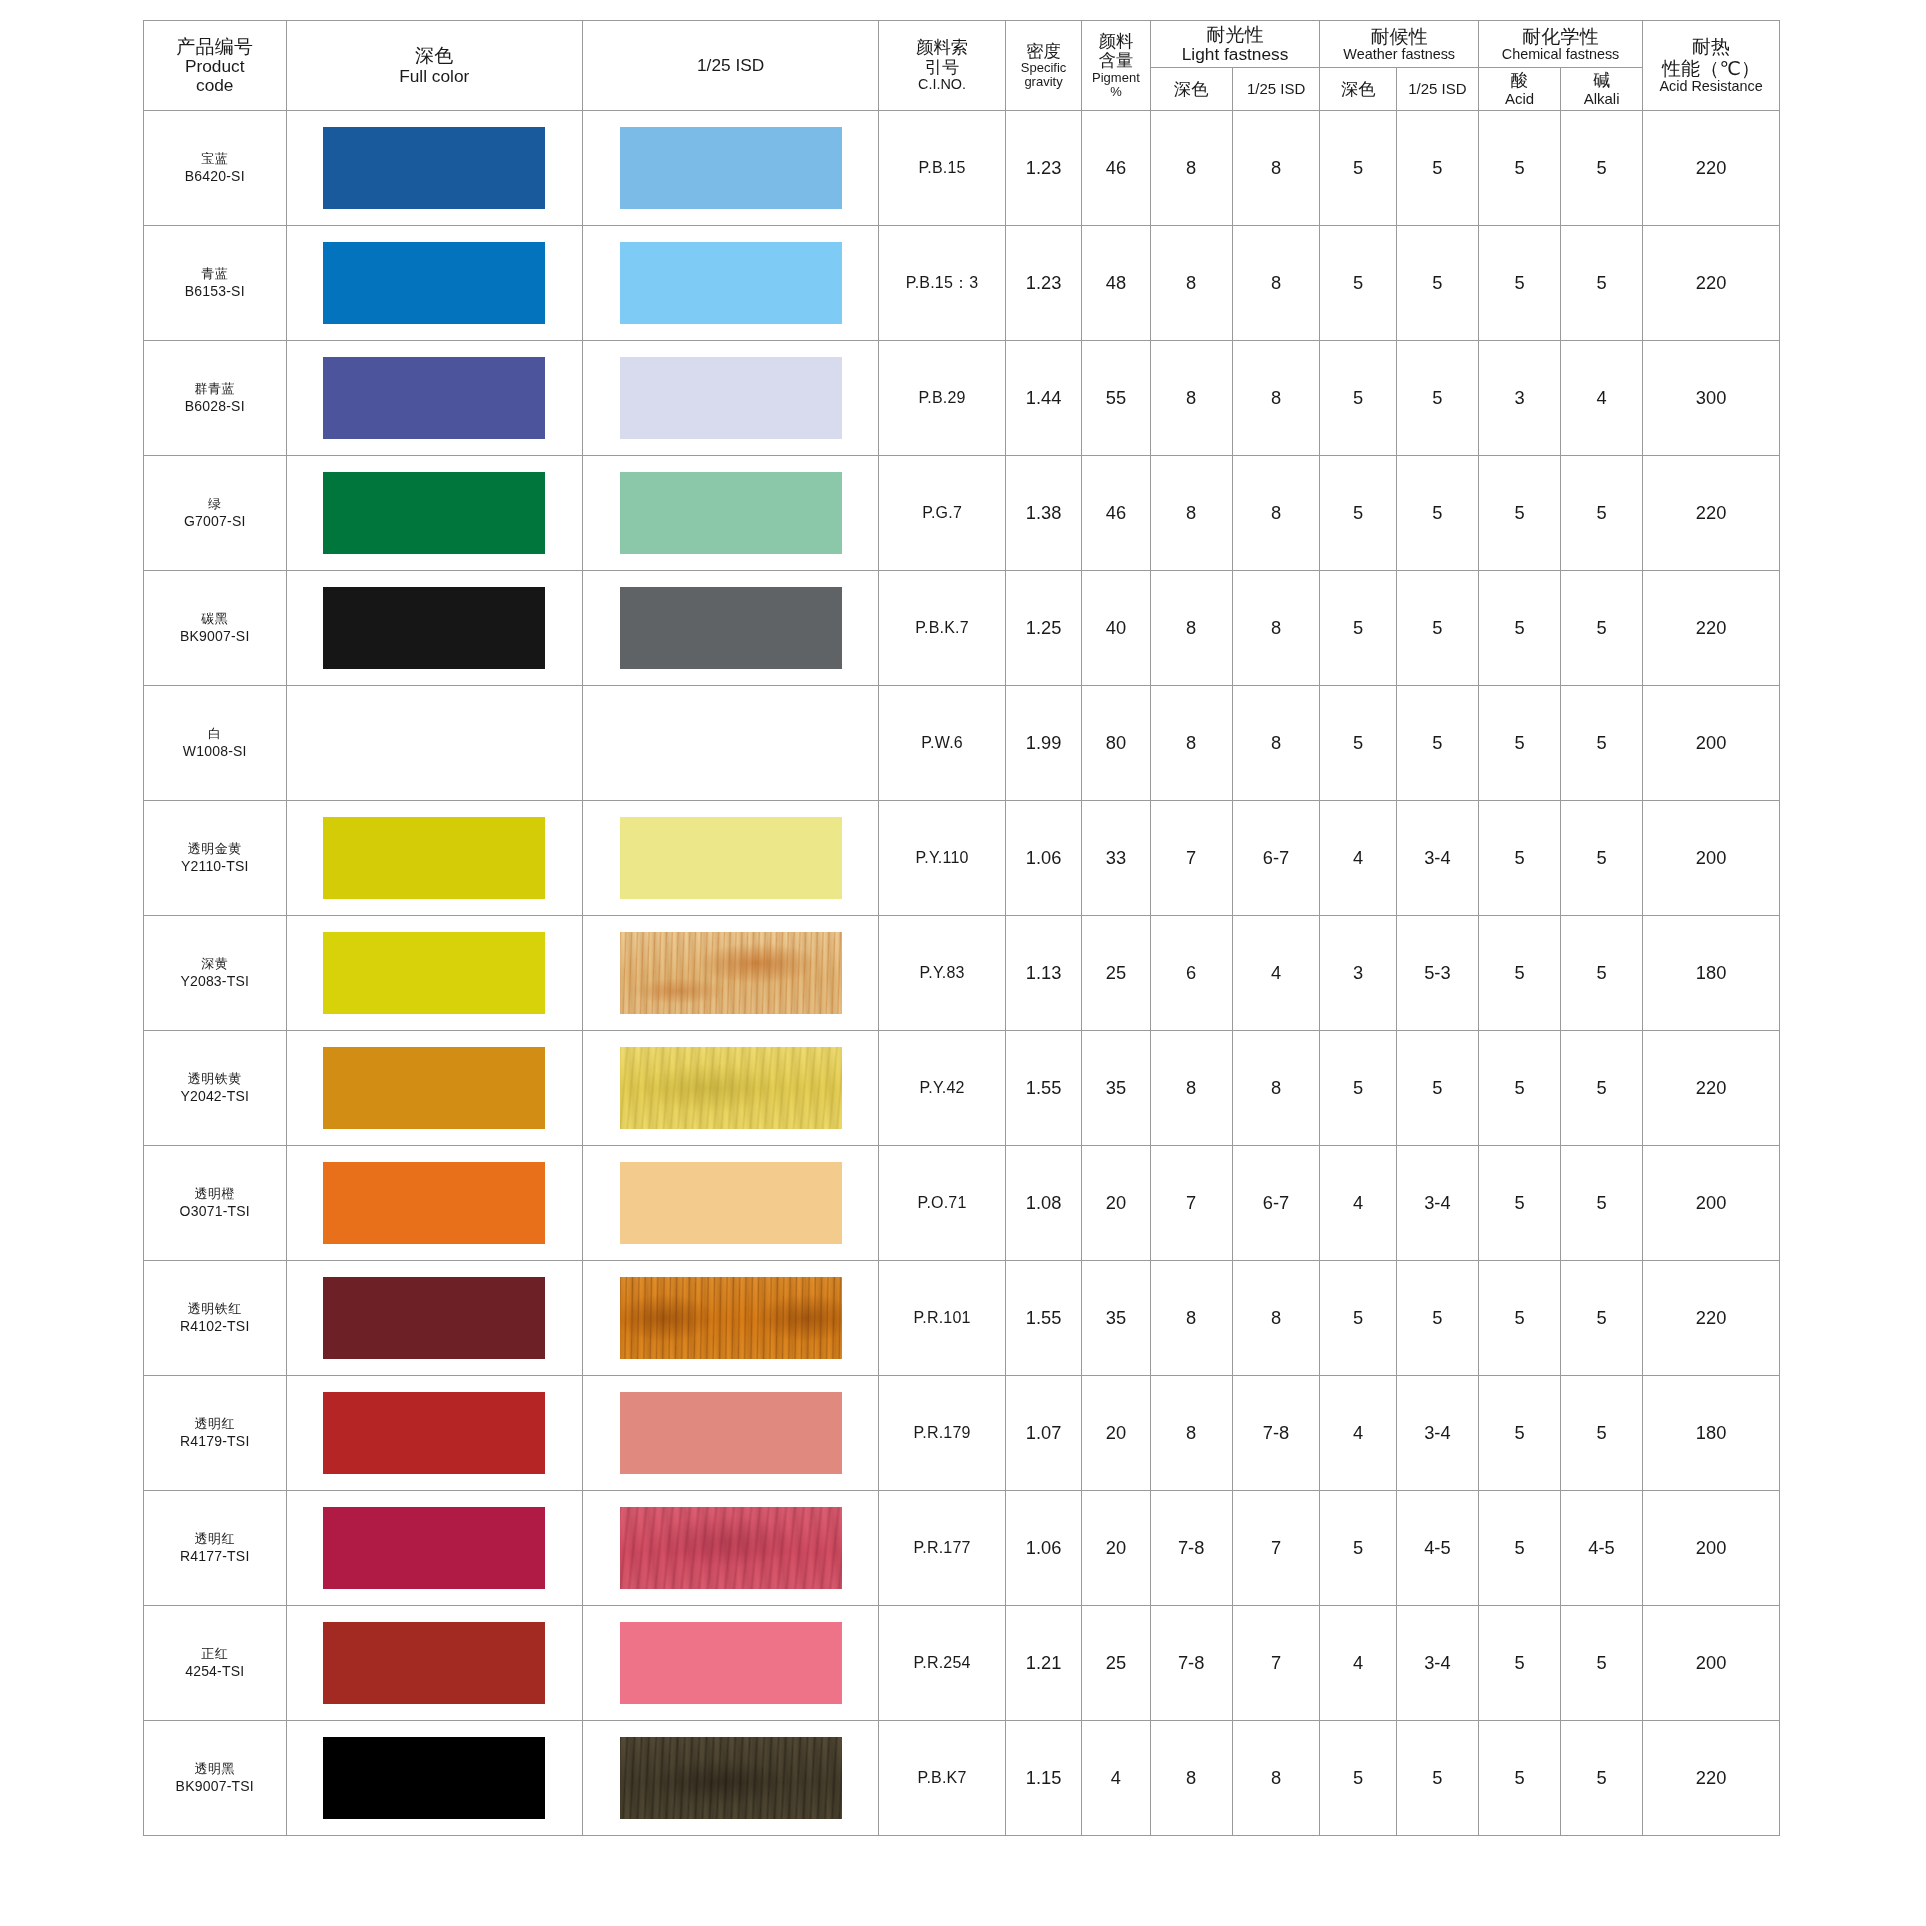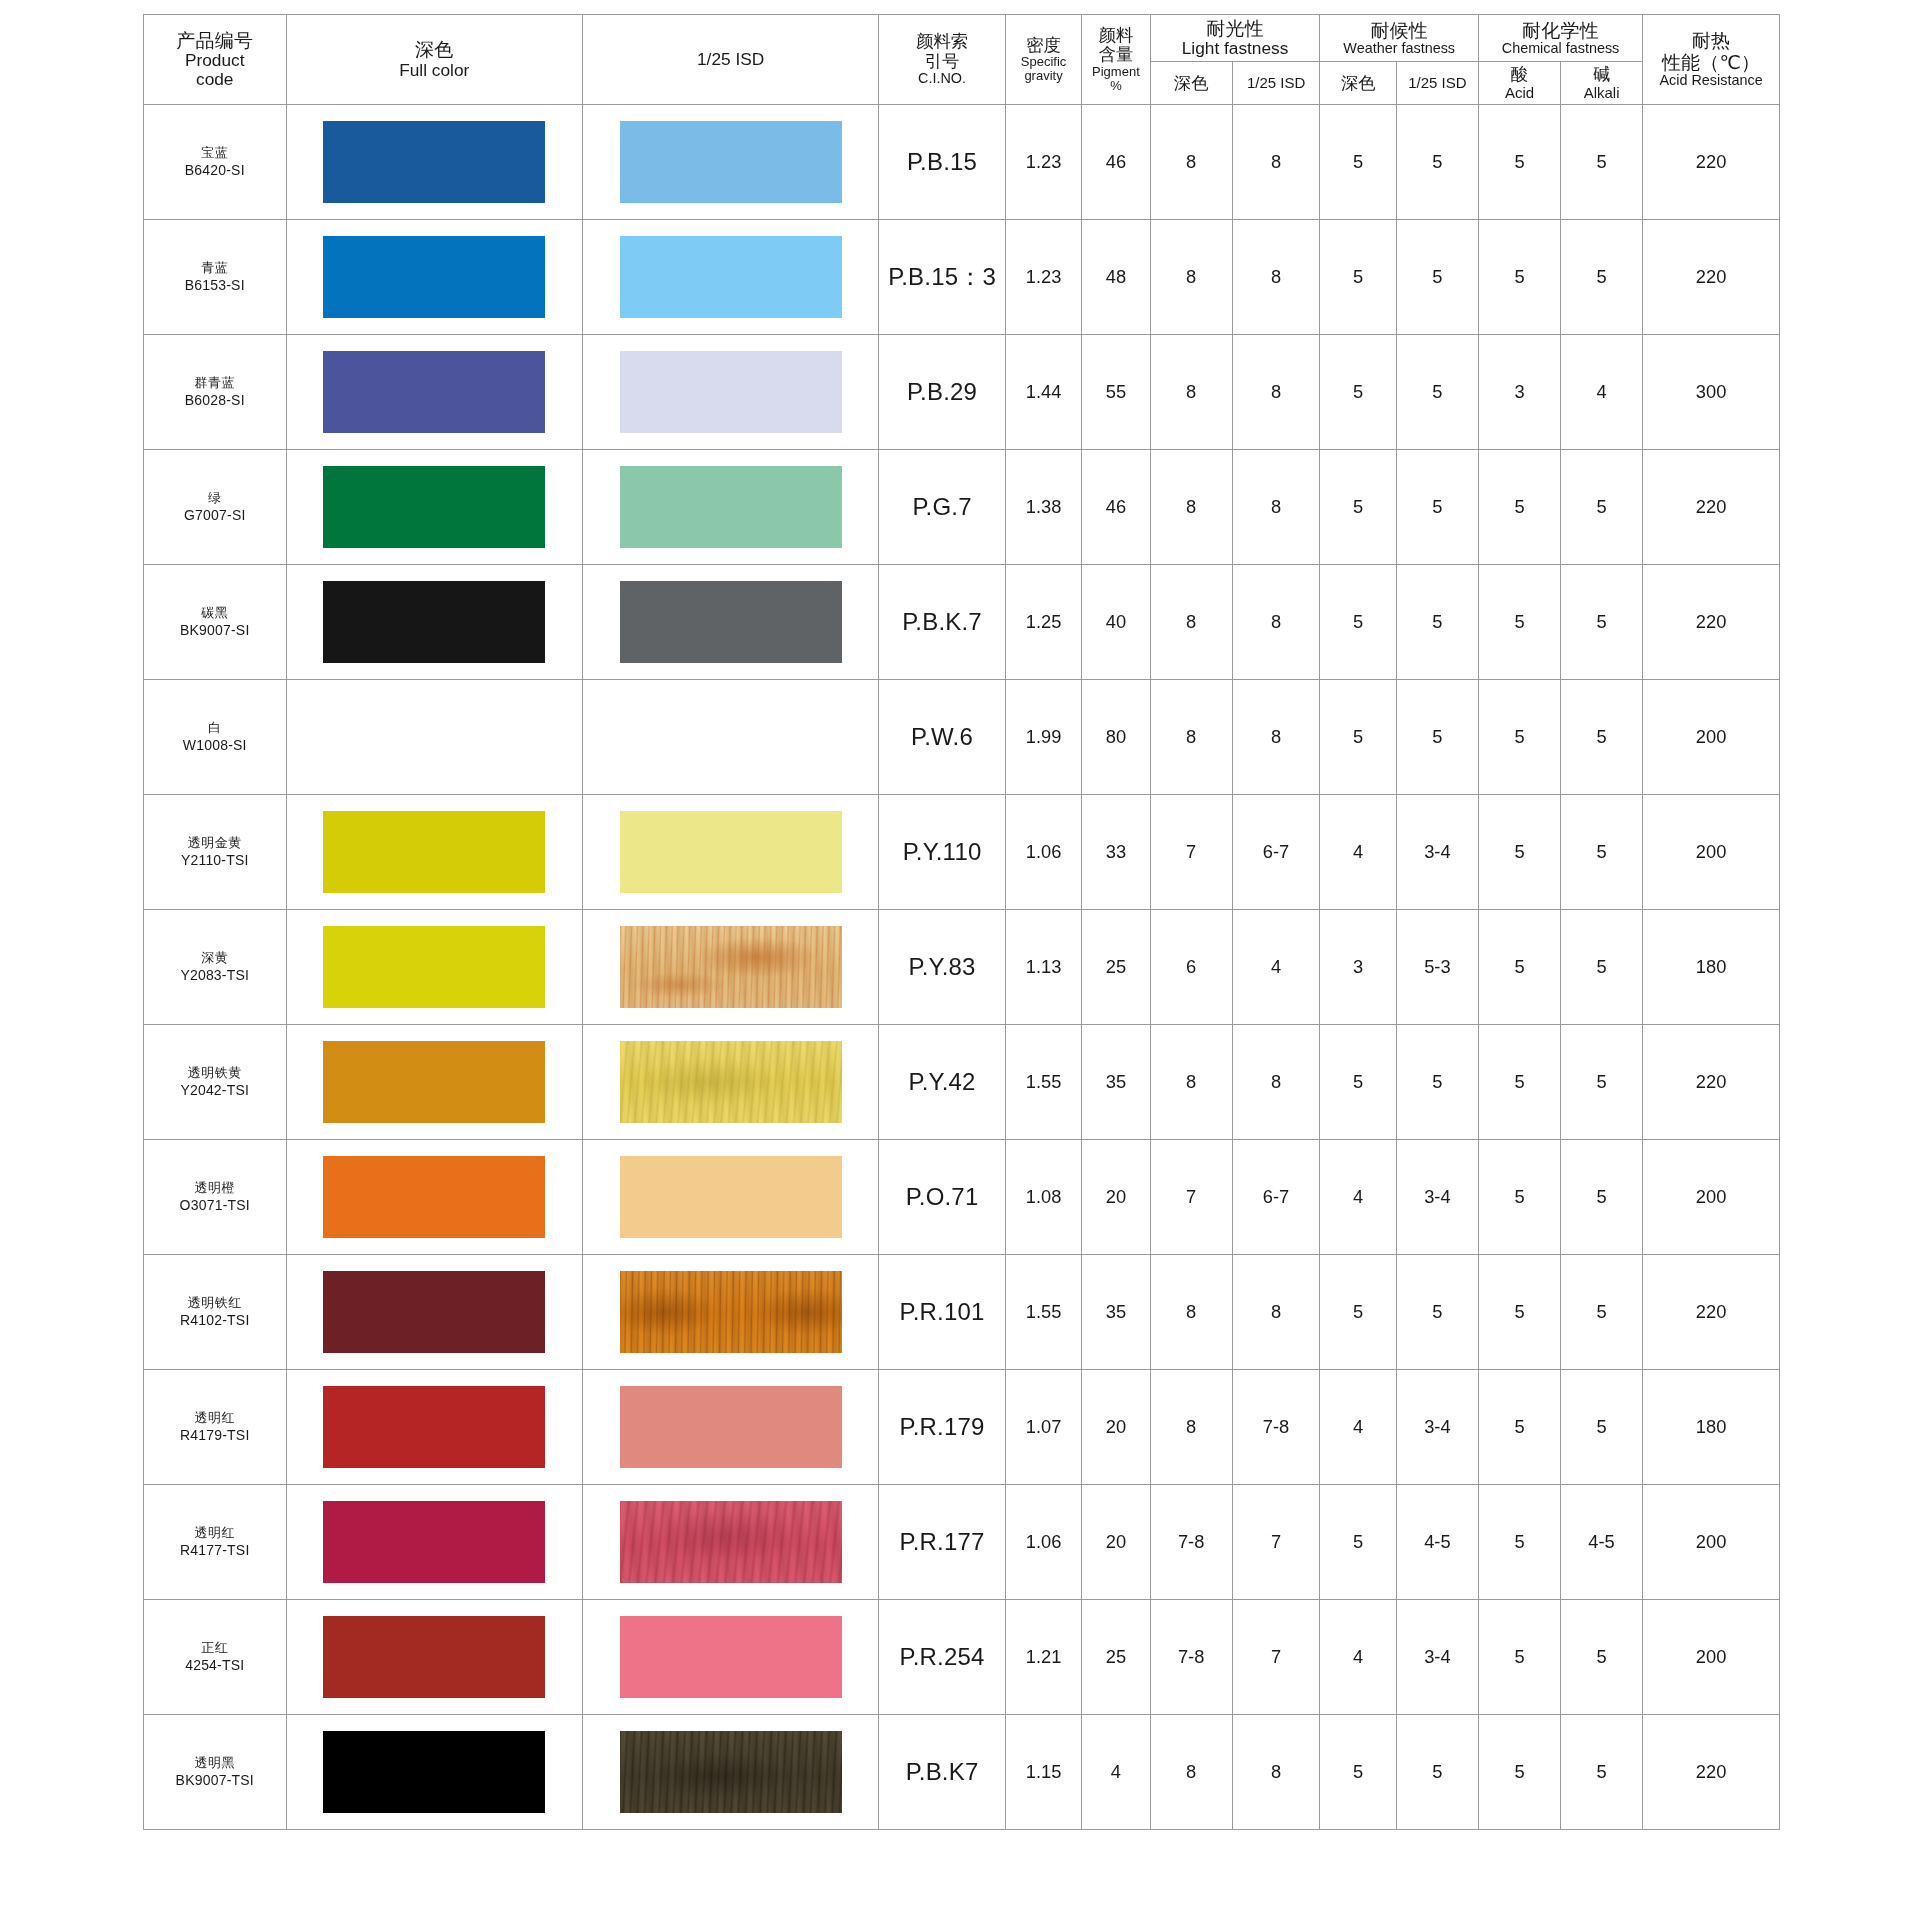--- a/index.html
+++ b/index.html
@@ -18,21 +18,21 @@
     position: relative;
     width: 1926px;
     height: 1926px;
     box-sizing: border-box;
     padding: 0 0 0 0;
   }
   table.spec {
     border-collapse: collapse;
     table-layout: fixed;
     margin-left: 143px;
-    margin-top: 14px;
+    margin-top: 20px;
     width: 1637px;
   }
   table.spec th, table.spec td {
     border: 1px solid #9a9a9a;
     text-align: center;
     vertical-align: middle;
     padding: 0;
     background: #ffffff;
   }
   
@@ -102,21 +102,21 @@
     letter-spacing: 0.5px;
   }
   td.code .sku {
     display: block;
     font-size: 14px;
     letter-spacing: 0.2px;
   }
   td.val {
     font-size: 18.3px;
   }
-  td.val.ci { font-size: 24px; letter-spacing: 0.2px; }
+  td.val.ci { font-size: 16px; letter-spacing: 0.2px; }
 
   .swatch-cell { padding: 0; }
   .swatch {
     width: 222px;
     height: 82px;
     margin: 0 auto;
     display: block;
   }
   .swatch.blank { background: transparent; }
 

